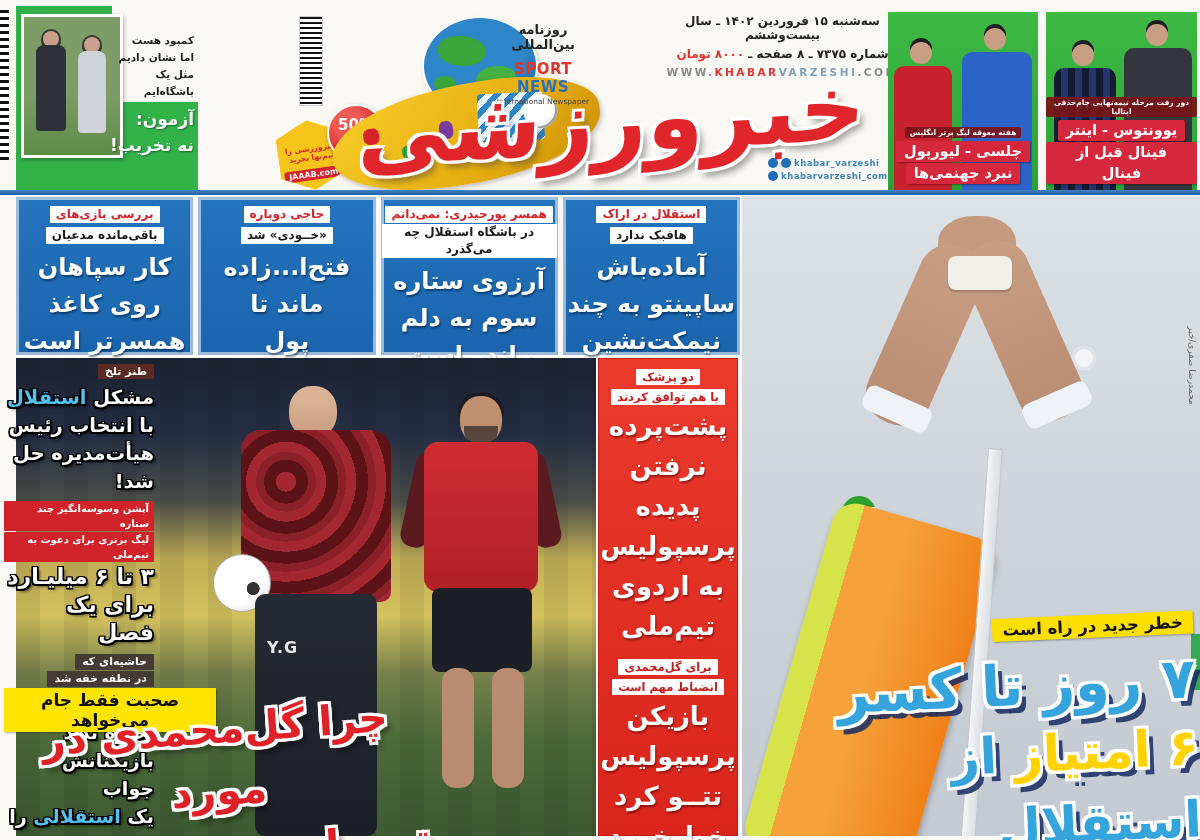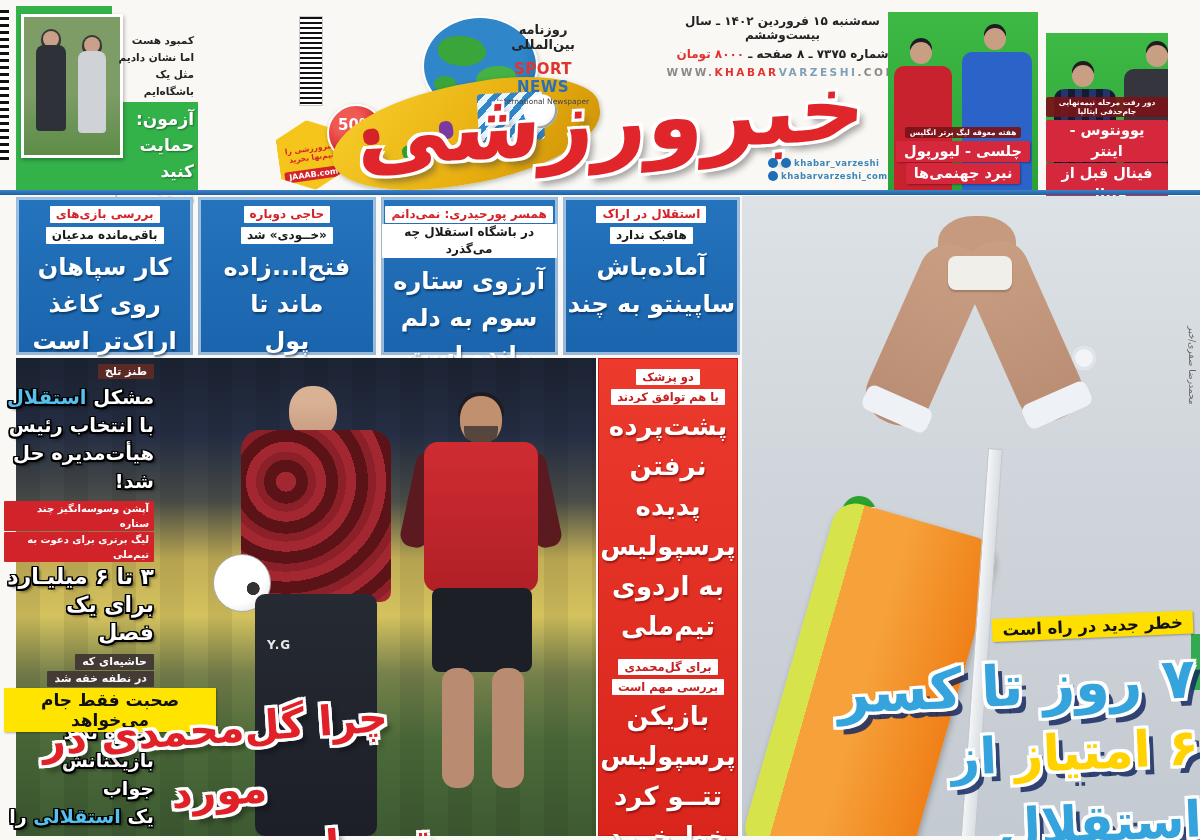--- a/index.html
+++ b/index.html
@@ -79,21 +79,21 @@
   #tlpanel .h1c{left:19px;top:14px;} #tlpanel .h2c{left:60px;top:20px;}
   #tlpanel .scarf1{position:absolute;left:17px;top:12px;width:20px;height:20px;border-radius:50% 50% 40% 40%;background:rgba(40,40,48,.85);}
   #tlpanel .scarf2{position:absolute;left:58px;top:18px;width:20px;height:20px;border-radius:50% 50% 40% 40%;background:rgba(40,40,48,.85);}
   #tlpanel .quote{position:absolute;right:4px;top:26px;width:80px;direction:rtl;text-align:right;
     font-size:10.5px;font-weight:bold;color:#222;line-height:17px;}
   #tlpanel .head{position:absolute;right:4px;top:100px;width:86px;direction:rtl;text-align:right;
     color:#fff;font-weight:bold;font-size:17px;line-height:26px;text-shadow:1px 1px 2px rgba(0,0,0,.4);}
 
   
   .trpanel{top:12px;width:150px;height:178px;background:linear-gradient(180deg,#3db944,#2ba238);overflow:hidden;}
-  #trp1{left:888px;} #trp2{left:1046px;width:122px;margin-top:21px;}
+  #trp1{left:888px;} #trp2{left:1046px;width:151px;}
   .trpanel .fg{position:absolute;border-radius:10px 10px 0 0;}
   #trp1 .p1{left:6px;top:54px;width:58px;height:124px;background:#c8222e;}
   #trp1 .p2{left:74px;top:40px;width:70px;height:138px;background:#2b63c9;}
   #trp2 .p1{left:8px;top:56px;width:62px;height:122px;background:repeating-linear-gradient(90deg,#141c34 0 7px,#25346b 7px 14px);}
   #trp2 .p2{left:78px;top:36px;width:68px;height:142px;background:#35353d;}
   .trpanel .hd{position:absolute;width:22px;height:22px;border-radius:50%;background:#c99f84;}
   #trp1 .hd1{left:22px;top:30px;} #trp1 .hd2{left:96px;top:16px;}
   #trp2 .hd1{left:26px;top:32px;} #trp2 .hd2{left:100px;top:12px;}
   .trpanel .hair{position:absolute;width:22px;height:12px;border-radius:11px 11px 0 0;background:#1d1d22;}
   #trp1 .hr1{left:22px;top:26px;} #trp1 .hr2{left:96px;top:12px;}
@@ -166,21 +166,21 @@
     background:linear-gradient(180deg,#1c2332 0%,#252e44 16%,#4c4f49 30%,#c2ae56 42%,#d4c25e 54%,#77814b 66%,#4c6b3a 80%,#3d5a32 100%);}
   #trainphoto .blur{position:absolute;inset:0;background:repeating-linear-gradient(90deg,rgba(0,0,0,.07) 0 24px,transparent 24px 48px);}
   #yg{position:absolute;left:215px;top:28px;width:170px;height:450px;}
   #yg .head{position:absolute;left:58px;top:0;width:48px;height:52px;border-radius:46%;background:linear-gradient(180deg,#d9b296 0 30%,#c79a7e 100%);}
   #yg .jacket{position:absolute;left:10px;top:44px;width:150px;height:172px;border-radius:20px 20px 10px 10px;
     background:repeating-radial-gradient(circle at 30% 30%,#a32730 0 10px,#5c1318 10px 22px,#8c2029 22px 30px);}
   #yg .ball{position:absolute;left:-18px;top:168px;width:58px;height:58px;border-radius:50%;
     background:radial-gradient(circle at 35% 30%,#fff 0 60%,#d8d8d8 100%),radial-gradient(circle at 70% 60%,#333 0 12%,transparent 13%);
     background-blend-mode:multiply;border:1px solid #aaa;}
   #yg .pants{position:absolute;left:24px;top:208px;width:122px;height:242px;border-radius:10px;background:linear-gradient(180deg,#262a33,#1c1f27);}
-  #yg .yg-label{position:absolute;left:36px;top:252px;color:#e8e8e8;font-size:12px;font-weight:bold;letter-spacing:1px;}
+  #yg .yg-label{position:absolute;left:36px;top:252px;color:#e8e8e8;font-size:16px;font-weight:bold;letter-spacing:1px;}
   #pl2{position:absolute;left:392px;top:38px;width:150px;height:420px;}
   #pl2 .head{position:absolute;left:52px;top:0;width:42px;height:48px;border-radius:46%;background:#c1916f;}
   #pl2 .hair{position:absolute;left:50px;top:-4px;width:46px;height:24px;border-radius:22px 22px 0 0;background:#1c1c22;}
   #pl2 .beard{position:absolute;left:56px;top:30px;width:34px;height:20px;border-radius:0 0 16px 16px;background:rgba(30,30,35,.65);}
   #pl2 .bib{position:absolute;left:16px;top:46px;width:114px;height:150px;border-radius:14px;background:linear-gradient(180deg,#cf2c32,#b02026);}
   #pl2 .slv1{position:absolute;left:0;top:56px;width:28px;height:96px;border-radius:12px;background:#5a1a20;transform:rotate(12deg);}
   #pl2 .slv2{position:absolute;left:118px;top:56px;width:28px;height:96px;border-radius:12px;background:#5a1a20;transform:rotate(-12deg);}
   #pl2 .shorts{position:absolute;left:24px;top:192px;width:100px;height:84px;border-radius:8px;background:#1c1f26;}
   #pl2 .legL{position:absolute;left:34px;top:272px;width:32px;height:120px;border-radius:14px;background:#b98c72;}
   #pl2 .legR{position:absolute;left:84px;top:272px;width:32px;height:120px;border-radius:14px;background:#b98c72;}
@@ -224,21 +224,20 @@
       <div class="figw f1"></div>
       <div class="figw f2"></div>
     </div>
     <div class="quote">
       <div>کمبود هست</div>
       <div>اما نشان دادیم</div>
       <div>مثل یک باشگاه‌ایم</div>
     </div>
     <div class="head">
       <div>آزمون:</div>
-      <div>حمایت کنید</div>
       <div>نه تخریب!</div>
     </div>
   </div>
 
   <div class="abs" id="jaaab">
     <div class="t"><span>خبرورزشی را</span><br><span>نیم‌بها بخرید</span></div>
     <div class="u">JAAAB.com</div>
   </div>
   <div class="abs" id="offbadge">
     <div class="p">50%</div>
@@ -319,20 +318,21 @@
 
   <div class="abs" id="bluerule"></div>
 
   <div class="abs" id="bluerow">
     <div class="bluebox">
       <div><span class="kick1">استقلال در اراک</span></div>
       <div><span class="kick2">هافبک ندارد</span></div>
       <div class="main">
         <div>آماده‌باش</div>
         <div>ساپینتو به چند</div>
+        <div>نیمکت‌نشین</div>
       </div>
     </div>
     <div class="bluebox">
       <div><span class="kick1">همسر پورحیدری: نمی‌دانم</span></div>
       <div><span class="kick2">در باشگاه استقلال چه می‌گذرد</span></div>
       <div class="main">
         <div>آرزوی ستاره</div>
         <div>سوم به دلم</div>
         <div>مانده است</div>
       </div>
@@ -345,21 +345,21 @@
         <div>پول استراماچونی</div>
         <div>را بدهد</div>
       </div>
     </div>
     <div class="bluebox">
       <div><span class="kick1">بررسی بازی‌های</span></div>
       <div><span class="kick2">باقی‌مانده مدعیان</span></div>
       <div class="main">
         <div>کار سپاهان</div>
         <div>روی کاغذ</div>
-        <div>اراک‌تر است</div>
+        <div>همسر‌تر است</div>
       </div>
     </div>
   </div>
 
   <div class="abs" id="trainphoto">
     <div class="blur"></div>
     <div id="yg">
       <div class="head"></div>
       <div class="jacket"></div>
       <div class="ball"></div>
@@ -418,21 +418,21 @@
       <div class="main">
         <div>پشت‌پرده</div>
         <div>نرفتن پدیده</div>
         <div>پرسپولیس</div>
         <div>به اردوی</div>
         <div>تیم‌ملی</div>
       </div>
     </div>
     <div class="grp2">
       <div><span class="kick">برای گل‌محمدی</span></div>
-      <div><span class="kick">بررسی مهم است</span></div>
+      <div><span class="kick">انضباط مهم است</span></div>
       <div class="main">
         <div>بازیکن</div>
         <div>پرسپولیس</div>
         <div>تتــو کرد</div>
         <div>خط خورد</div>
       </div>
     </div>
   </div>
 
   <div class="abs" id="mainphoto">

